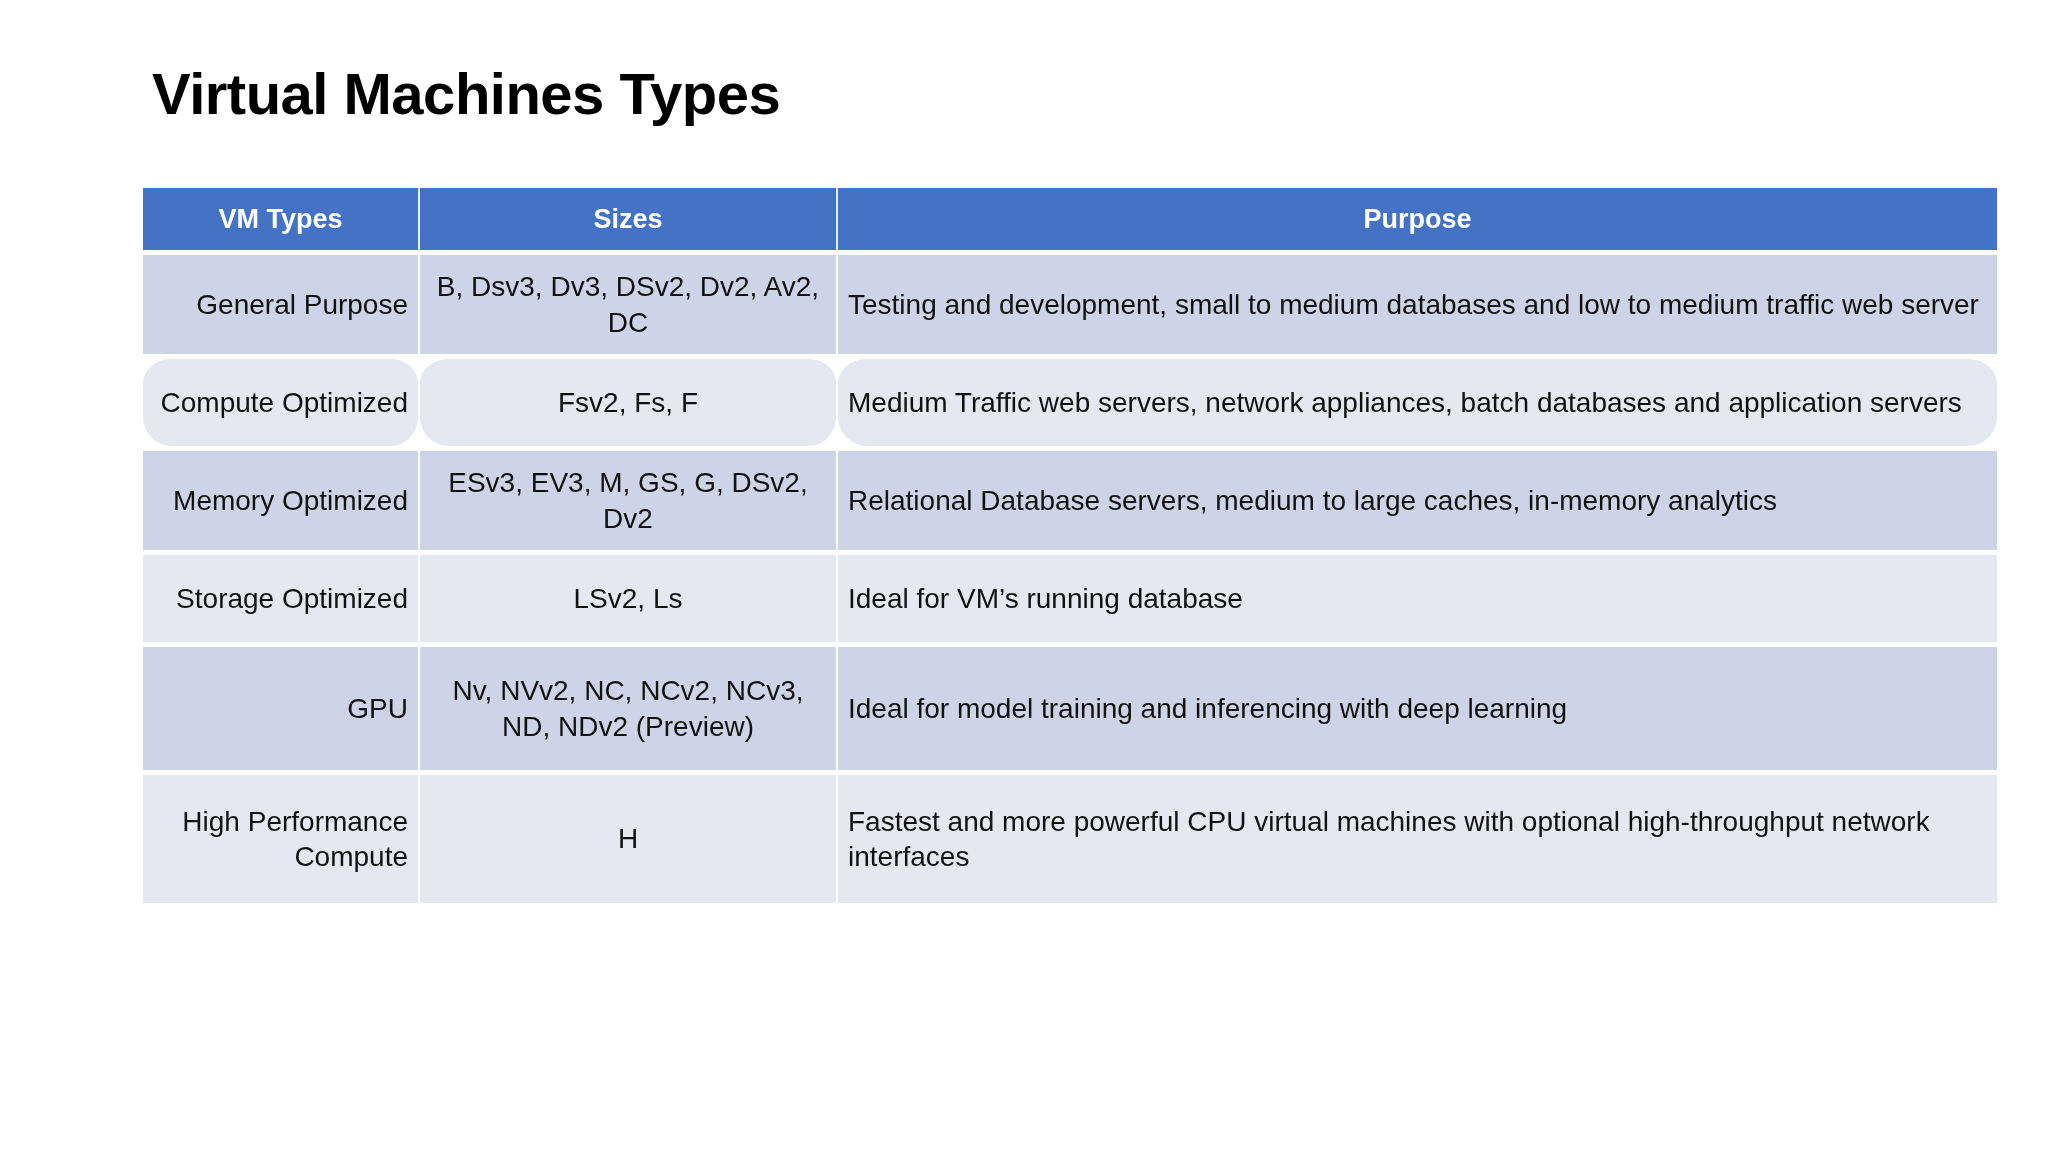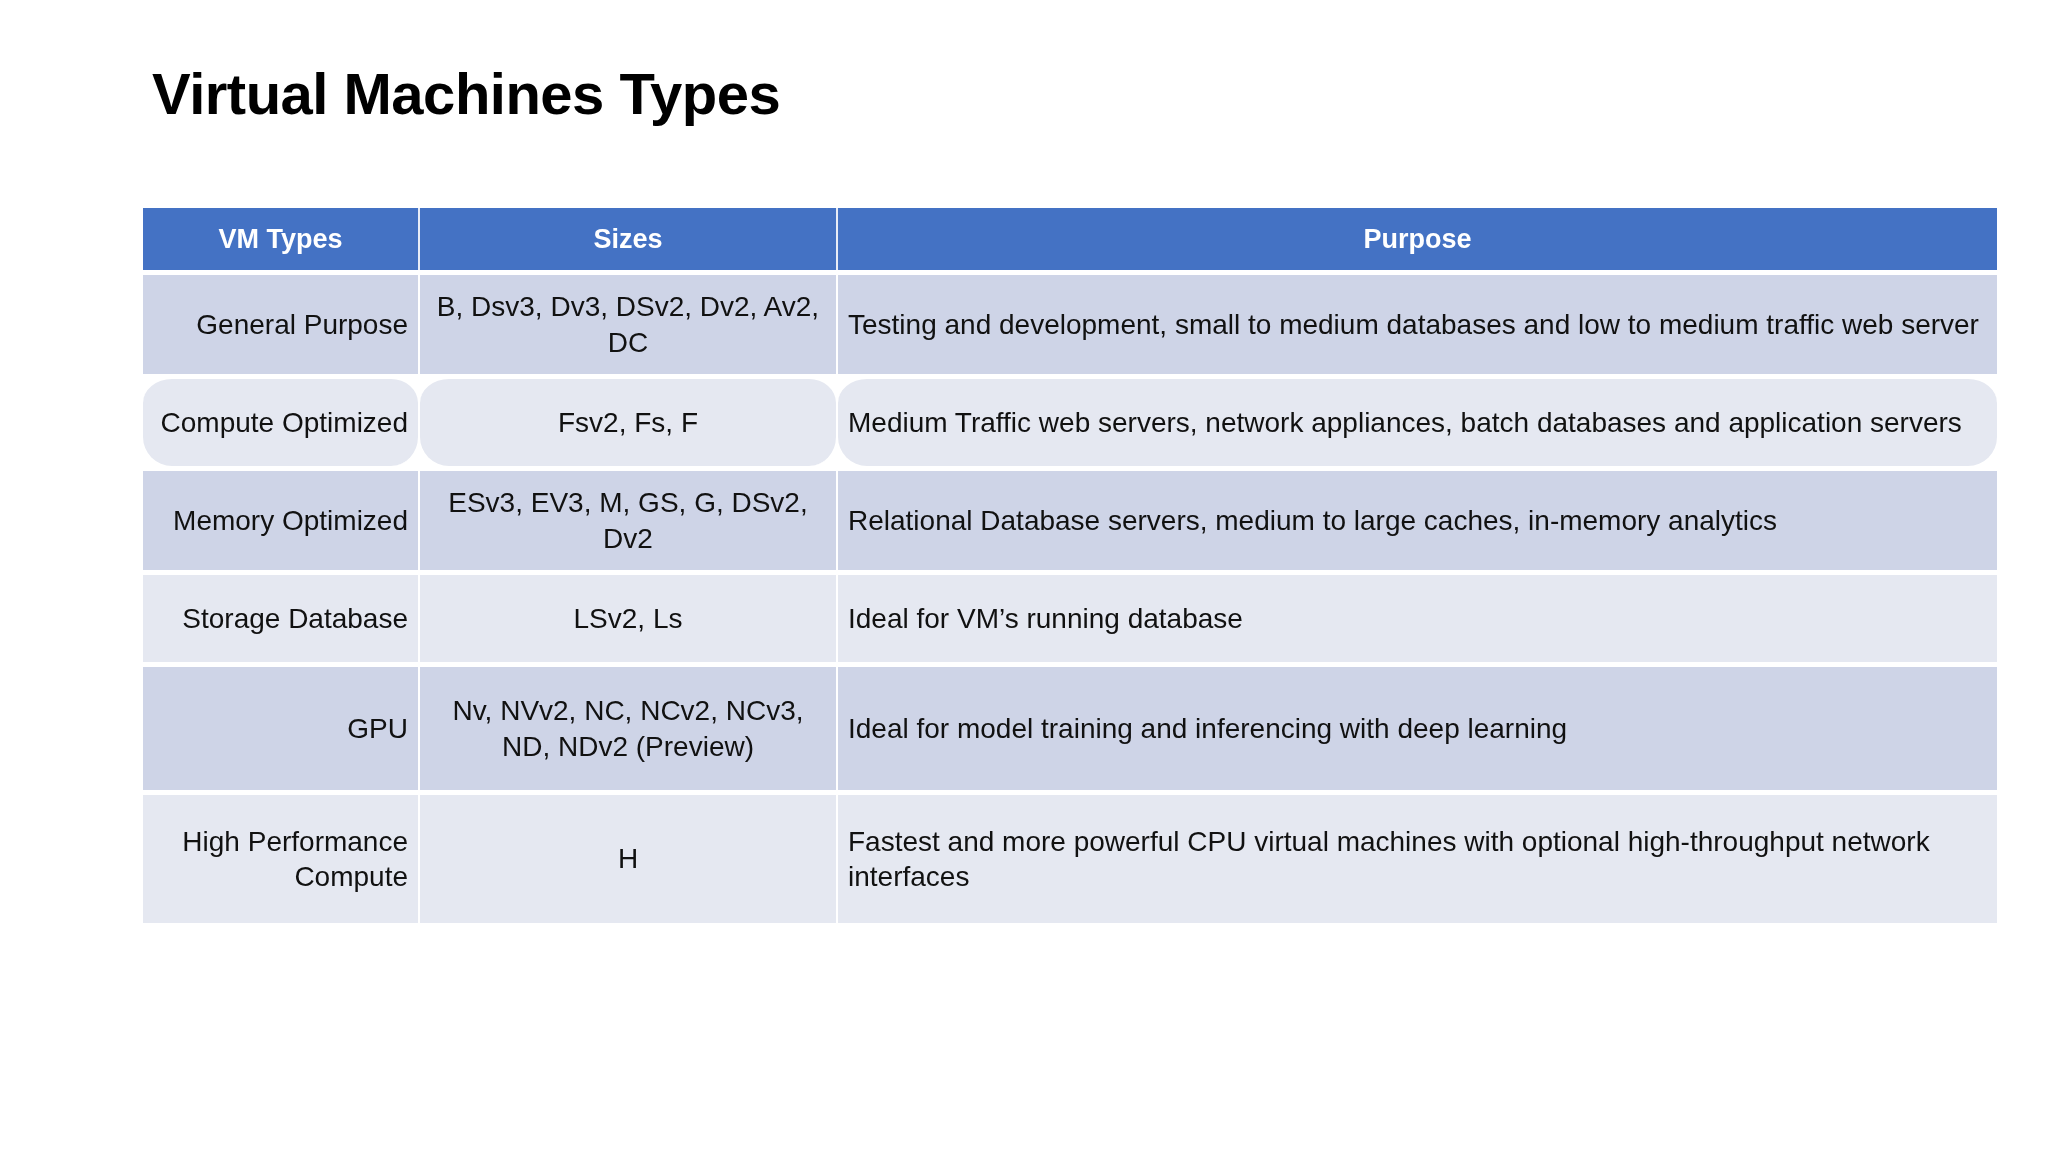--- a/index.html
+++ b/index.html
@@ -26,21 +26,21 @@
     top: 60px;
     font-size: 58px;
     font-weight: bold;
     color: #000000;
     letter-spacing: -0.5px;
     white-space: nowrap;
   }
   .vm-table {
     position: absolute;
     left: 143px;
-    top: 208px;
+    top: 188px;
     width: 1854px;
     border-collapse: separate;
     border-spacing: 0;
     table-layout: fixed;
   }
   .vm-table col.c-type  { width: 277px; }
   .vm-table col.c-size  { width: 418px; }
   .vm-table col.c-purp  { width: 1159px; }
 
   .vm-table thead th {
@@ -115,21 +115,21 @@
         <td class="cell-purp">Medium Traffic web servers, network appliances, batch databases and application servers</td>
       </tr>
 
       <tr class="band-a r-h3">
         <td class="cell-type">Memory Optimized</td>
         <td class="cell-size">ESv3, EV3, M, GS, G, DSv2, Dv2</td>
         <td class="cell-purp">Relational Database servers, medium to large caches, in-memory analytics</td>
       </tr>
 
       <tr class="band-b r-h4">
-        <td class="cell-type">Storage Database</td>
+        <td class="cell-type">Storage Optimized</td>
         <td class="cell-size">LSv2, Ls</td>
         <td class="cell-purp">Ideal for VM’s running database</td>
       </tr>
 
       <tr class="band-a r-h5">
         <td class="cell-type">GPU</td>
         <td class="cell-size">Nv, NVv2, NC, NCv2, NCv3, ND, NDv2 (Preview)</td>
         <td class="cell-purp">Ideal for model training and inferencing with deep learning</td>
       </tr>
 

